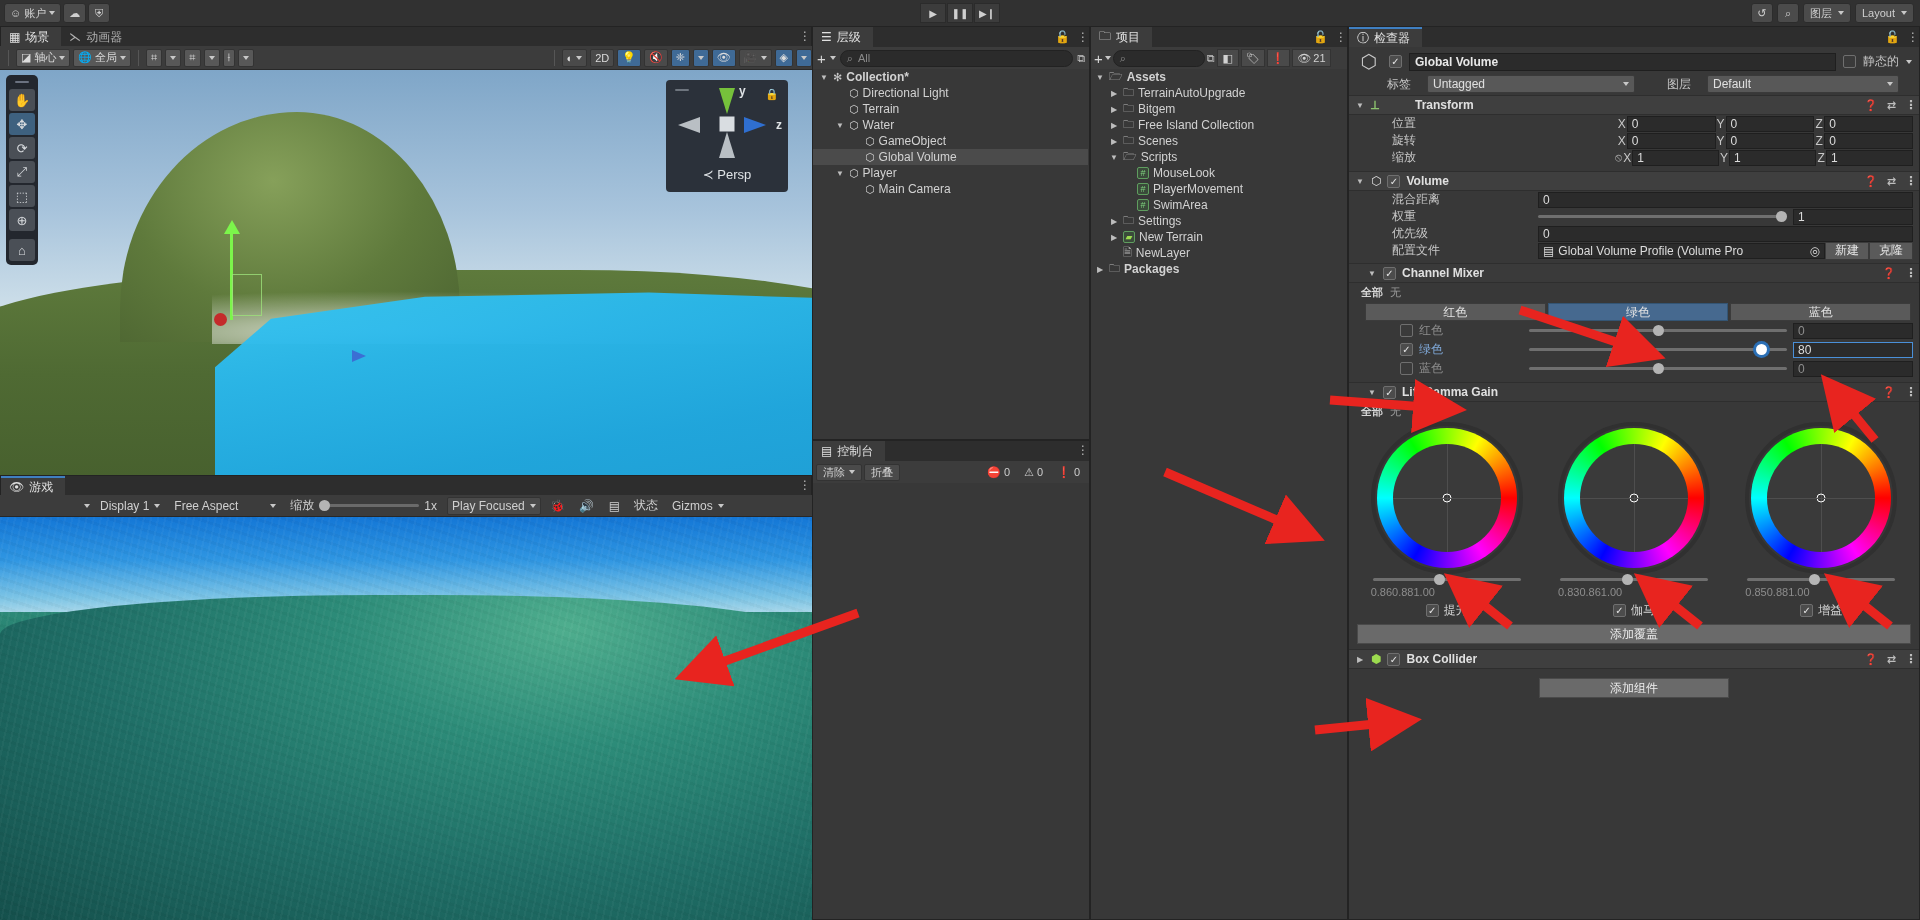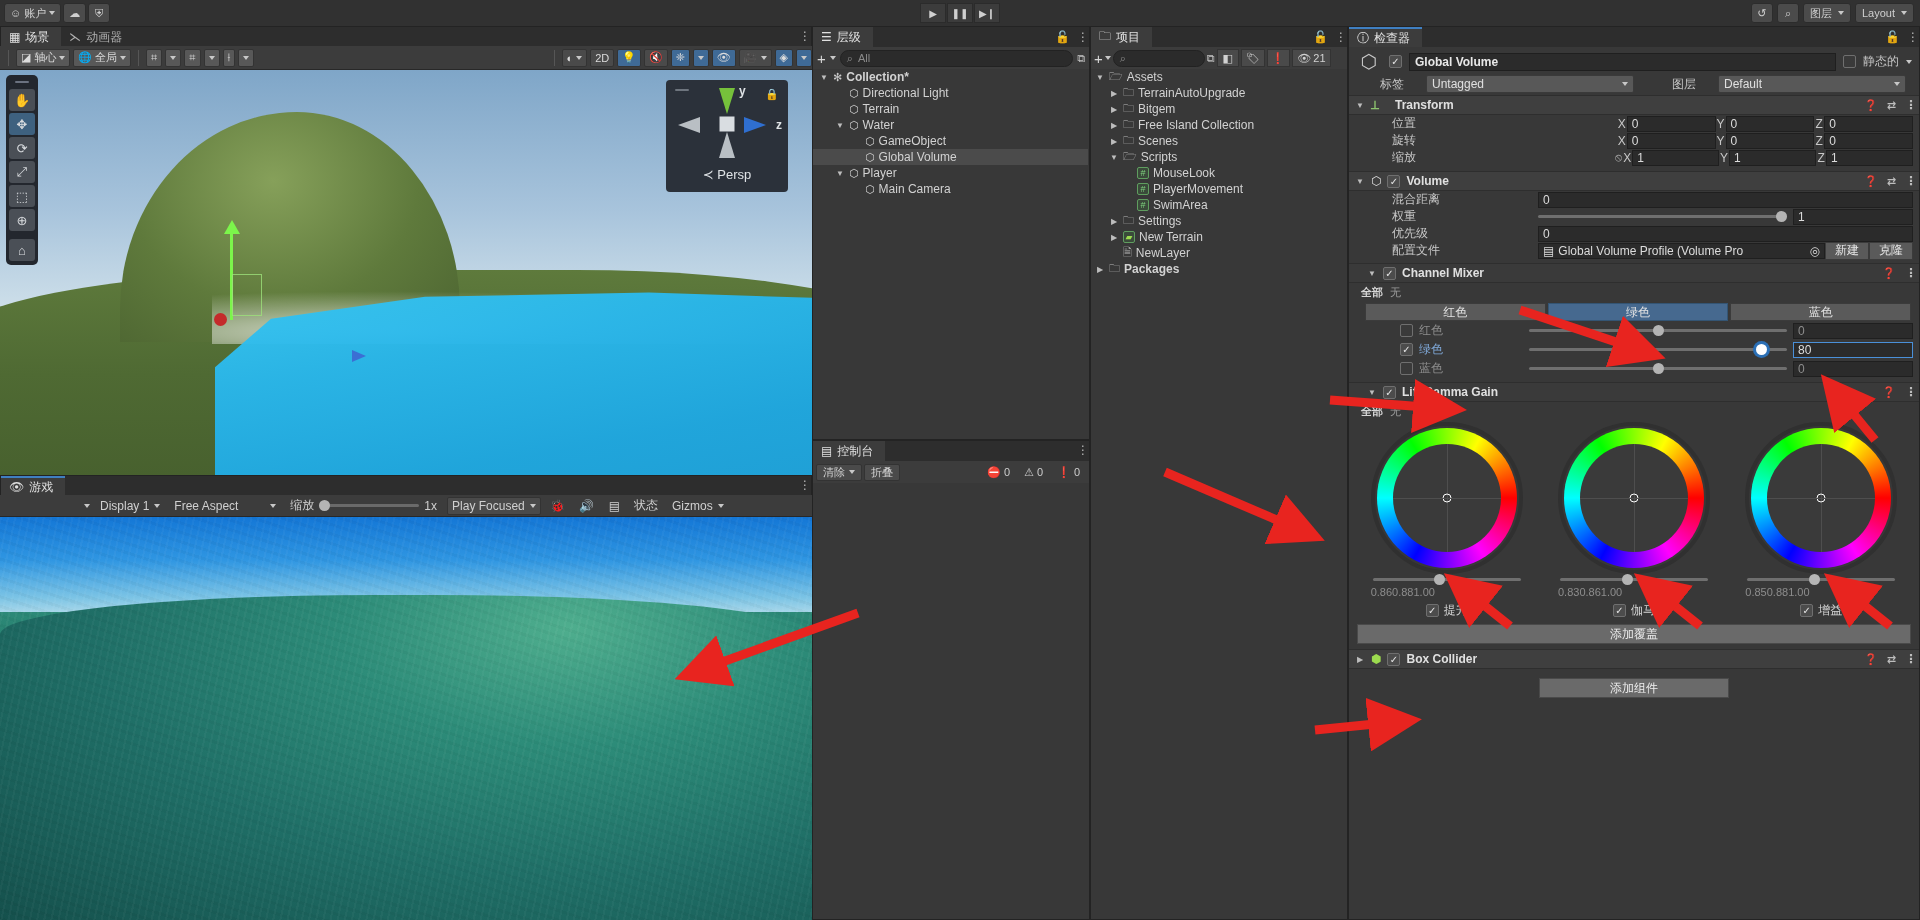--- a/index.html
+++ b/index.html
@@ -136,21 +136,21 @@
 
   
   #insp { left:1348px; top:26px; width:572px; height:894px; }
   .ins-body { position:absolute; left:0; top:20px; right:0; bottom:0; overflow:hidden; background:#383838;}
   .ins-head { height:26px; display:flex; align-items:center; gap:7px; padding:3px 7px 0; }
   .gobox { width:26px;height:26px; color:#c8c8c8; font-size:19px; display:flex; align-items:center; justify-content:center;}
   .chk { width:13px;height:13px;border:1px solid #6f6f6f;background:#4c4c4c;border-radius:2px;
     display:flex;align-items:center;justify-content:center;color:#e6e6e6;font-size:10px;}
   .namefield { flex:1; height:18px; background:#2b2b2b; border:1px solid #1f1f1f; color:#e8e8e8;
     display:flex; align-items:center; padding:0 5px; font-weight:bold; font-size:12px;}
-  .ins-row2 { height:22px; display:flex; align-items:center; gap:22px; padding:0 13px; }
+  .ins-row2 { height:22px; display:flex; align-items:center; gap:16px; padding:0 20px; }
   .lbl { color:#c4c4c4; font-size:12px; }
   .dd { height:18px; background:#585858; border:1px solid #3a3a3a; border-radius:2px; display:flex;
     align-items:center; justify-content:space-between; padding:0 5px; color:#e0e0e0; font-size:12px;}
   .comp-head { height:20px; background:#3f3f3f; border-top:1px solid #2e2e2e; border-bottom:1px solid #2e2e2e;
     display:flex; align-items:center; gap:6px; padding:0 6px; font-weight:bold; color:#e0e0e0; font-size:12px;}
   .comp-head .right { margin-left:auto; display:flex; gap:9px; align-items:center; color:#bdbdbd; font-size:11px;}
   .prow2 { height:17px; display:flex; align-items:center; padding:0 6px; gap:0;margin-left:31px;}
   .pname { width:152px; color:#c8c8c8; font-size:12px; padding-left:6px;}
   .num { height:16px; background:#2b2b2b; border:1px solid #1f1f1f; color:#dcdcdc; font-size:12px;
     display:flex; align-items:center; padding:0 4px; flex:1; min-width:0;}
@@ -560,21 +560,21 @@
         </div>
       <div class="pbtn">
         <span>👁</span>
         <span>21</span>
       </div>
     </div>
     <div id="projList" style="position:absolute;left:0;top:42px;right:1px;bottom:1px;">
         <div class="prow" style="padding-left: 4px;">
           <span class="arrow">▼</span>
           <span class="folder">🗁</span>
-          <span style="font-weight: normal;">Assets</span>
+          <span style="font-weight: bold;">Assets</span>
         </div>
         <div class="prow" style="padding-left: 18px;">
           <span class="arrow">▶</span>
           <span class="folder">🗀</span>
           <span>TerrainAutoUpgrade</span>
         </div>
         <div class="prow" style="padding-left: 18px;">
           <span class="arrow">▶</span>
           <span class="folder">🗀</span>
           <span>Bitgem</span>
@@ -664,21 +664,21 @@
         <span class="lbl" style="width:40px;text-align:right">图层</span>
         <div class="dd" style="flex:1">
           <span>Default</span>
           <span class="caret"></span>
         </div>
       </div>
 
       <div class="comp-head">
         <span class="arrow">▼</span>
         <span style="color:#8cc26e">⟂</span>
-        <span style="margin-left:10px">Transform</span>
+        <span style="margin-left:30px">Transform</span>
         <span class="right">
           <span>❓</span>
           <span>⇄</span>
           <span class="kebab">⋮</span>
         </span>
       </div>
       <div class="prow2">
         <span class="pname">位置</span>
         <span style="flex:1"></span>
         <span class="axis">X</span>

